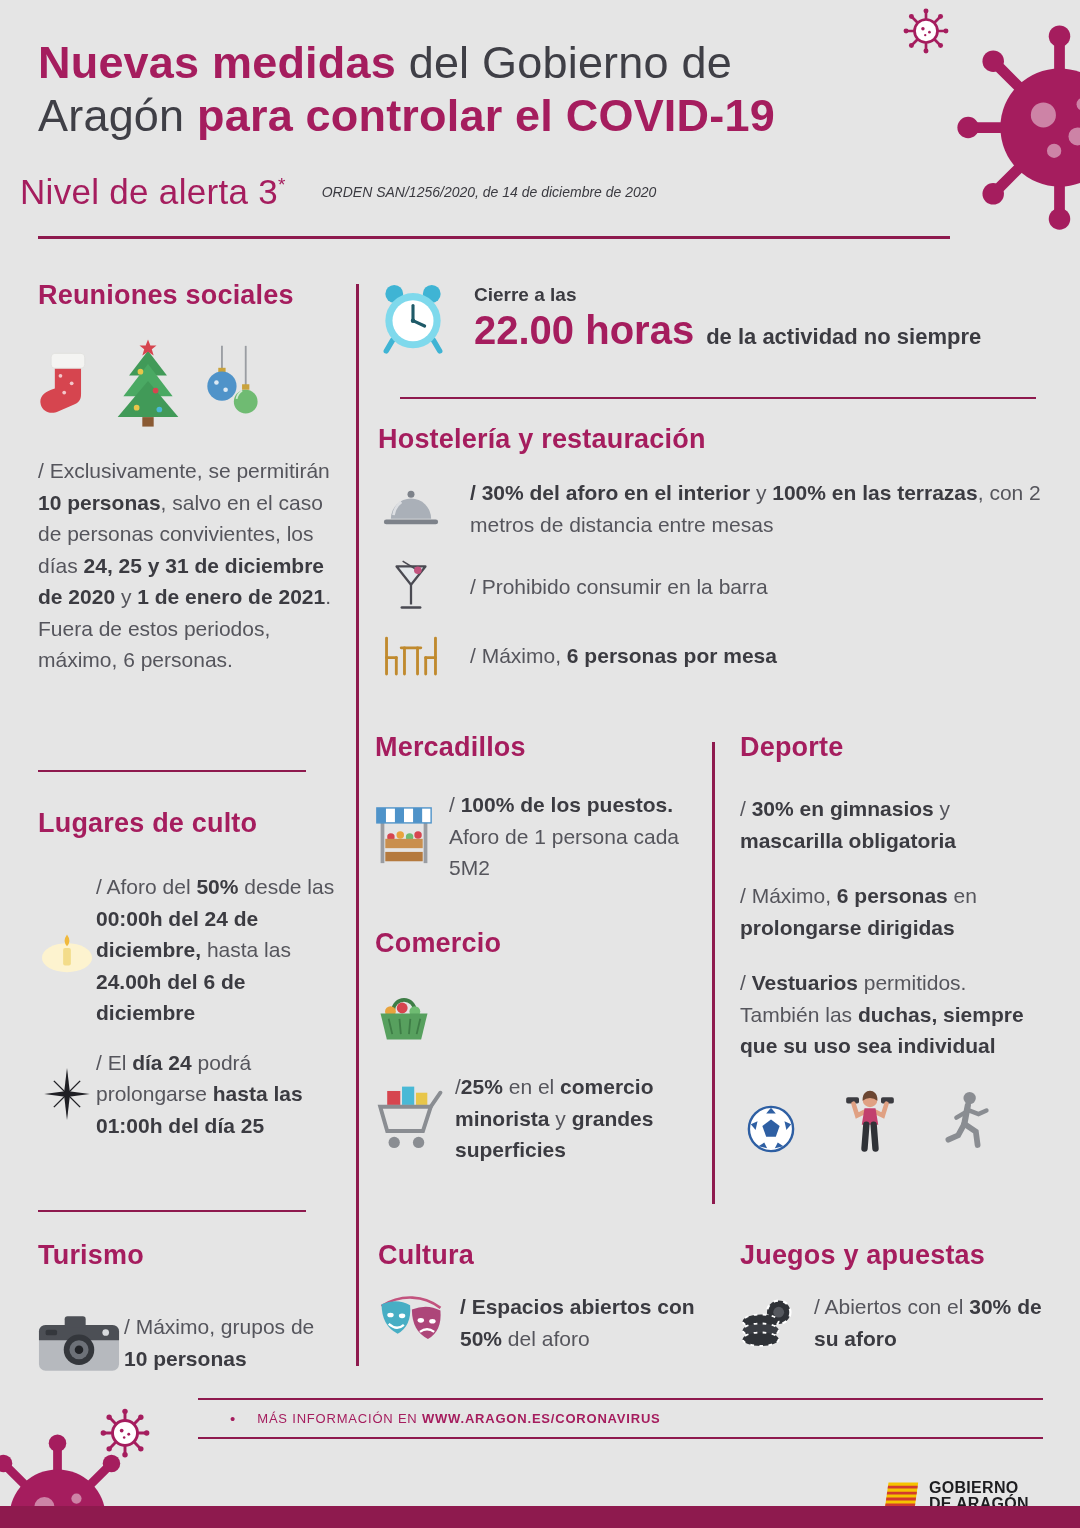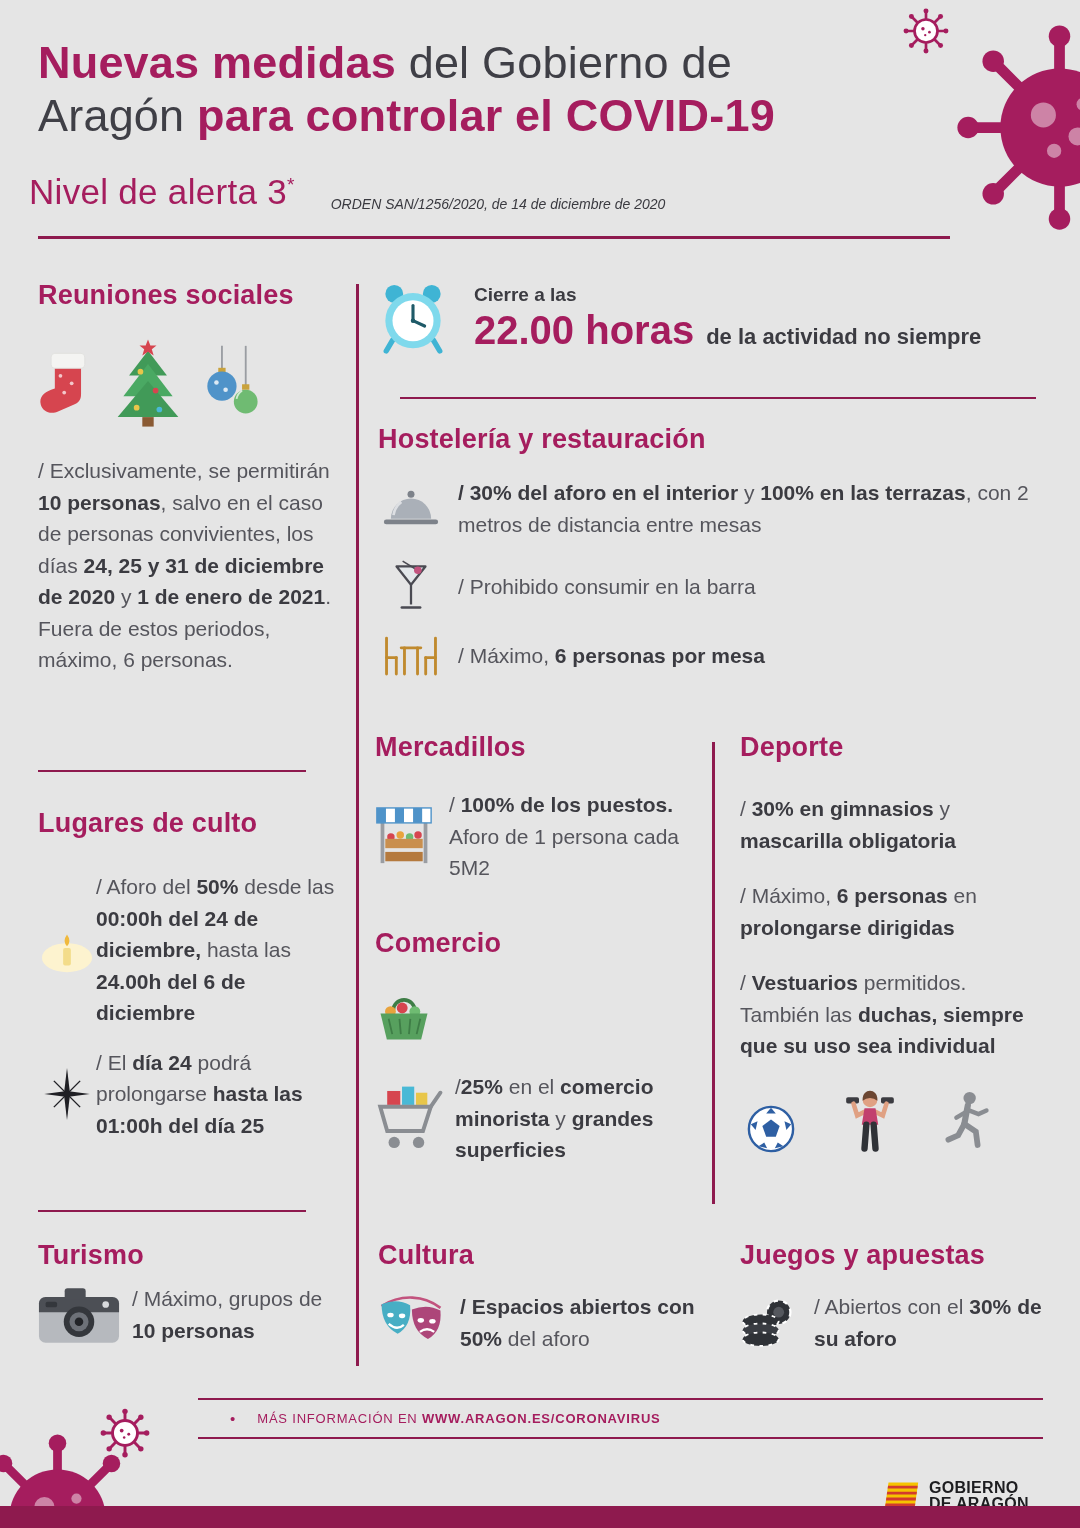--- a/index.html
+++ b/index.html
@@ -10,21 +10,21 @@
   }
   *{margin:0;padding:0;box-sizing:border-box}
   html,body{background:#fff}
   body{font-family:"Liberation Sans","DejaVu Sans",sans-serif}
   .page{position:relative;width:1080px;height:1528px;background:#e5e5e5;overflow:hidden}
 
   
   .title{position:absolute;left:38px;top:36px;width:870px;font-size:45px;line-height:1.18;font-weight:normal;letter-spacing:.2px}
   .t-accent{color:var(--accent);font-weight:bold}
   .t-plain{color:#3f3f46}
-  .subtitle-row{position:absolute;left:29px;top:172px;display:flex;align-items:flex-end;gap:36px}
+  .subtitle-row{position:absolute;left:20px;top:172px;display:flex;align-items:center;gap:36px}
   .alert{font-size:35px;color:var(--accent);letter-spacing:.3px}
   .alert sup{font-size:19px}
   .order{font-size:14px;font-style:italic;color:#3a3a40}
   .rule{position:absolute;background:var(--bar)}
   .rule-header{left:38px;top:236px;width:912px;height:3px}
   .vline{position:absolute;width:3px;background:var(--bar)}
   .vline-1{left:356px;top:284px;height:1082px}
   .vline-2{left:712px;top:742px;height:462px}
 
   
@@ -37,34 +37,34 @@
   
   .social-block{position:absolute;left:38px;top:280px;width:302px}
   .xmas-row{margin-top:22px;display:flex;gap:16px;align-items:flex-end;height:96px}
   .social-block .body-text{margin-top:26px}
   .rule-left-1{left:38px;top:770px;width:268px;height:2px}
   .worship-block{position:absolute;left:38px;top:808px;width:304px}
   .worship-item-1{margin-top:32px}
   .worship-item-2{margin-top:18px}
   .worship-block .icon{width:58px}
   .tourism-block{position:absolute;left:38px;top:1240px;width:304px}
-  .tourism-item{margin-top:12px;gap:12px}
+  .tourism-item{margin-top:40px;gap:4px}
   .rule-left-2{left:38px;top:1210px;width:268px;height:2px}
 
   
   .banner{position:absolute;left:380px;top:281px;width:662px;display:flex;gap:28px;align-items:center}
   .banner-lead{font-size:19px;font-weight:bold;color:var(--dark)}
   .banner-time-row{margin-top:2px}
   .banner-time{font-size:40px;font-weight:bold;color:var(--accent)}
   .banner-tail{font-size:22px;font-weight:bold;color:var(--dark);margin-left:12px}
   .rule-banner{left:400px;top:397px;width:636px;height:2px}
 
   
   .hospitality-block{position:absolute;left:378px;top:424px;width:665px}
-  .hospitality-block .item{margin-top:16px;gap:14px}
+  .hospitality-block .item{margin-top:16px;gap:26px}
   .hospitality-block .item:first-of-type{margin-top:22px}
   .hospitality-block .icon{width:66px}
   .hospitality-block .body-text{width:582px}
 
   
   .markets-block{position:absolute;left:375px;top:732px;width:312px}
   .markets-block .item{margin-top:26px;gap:16px}
   .retail-block{position:absolute;left:375px;top:928px;width:316px}
   .retail-item-1{margin-top:30px;gap:16px}
   .retail-item-2{margin-top:26px;gap:12px}

